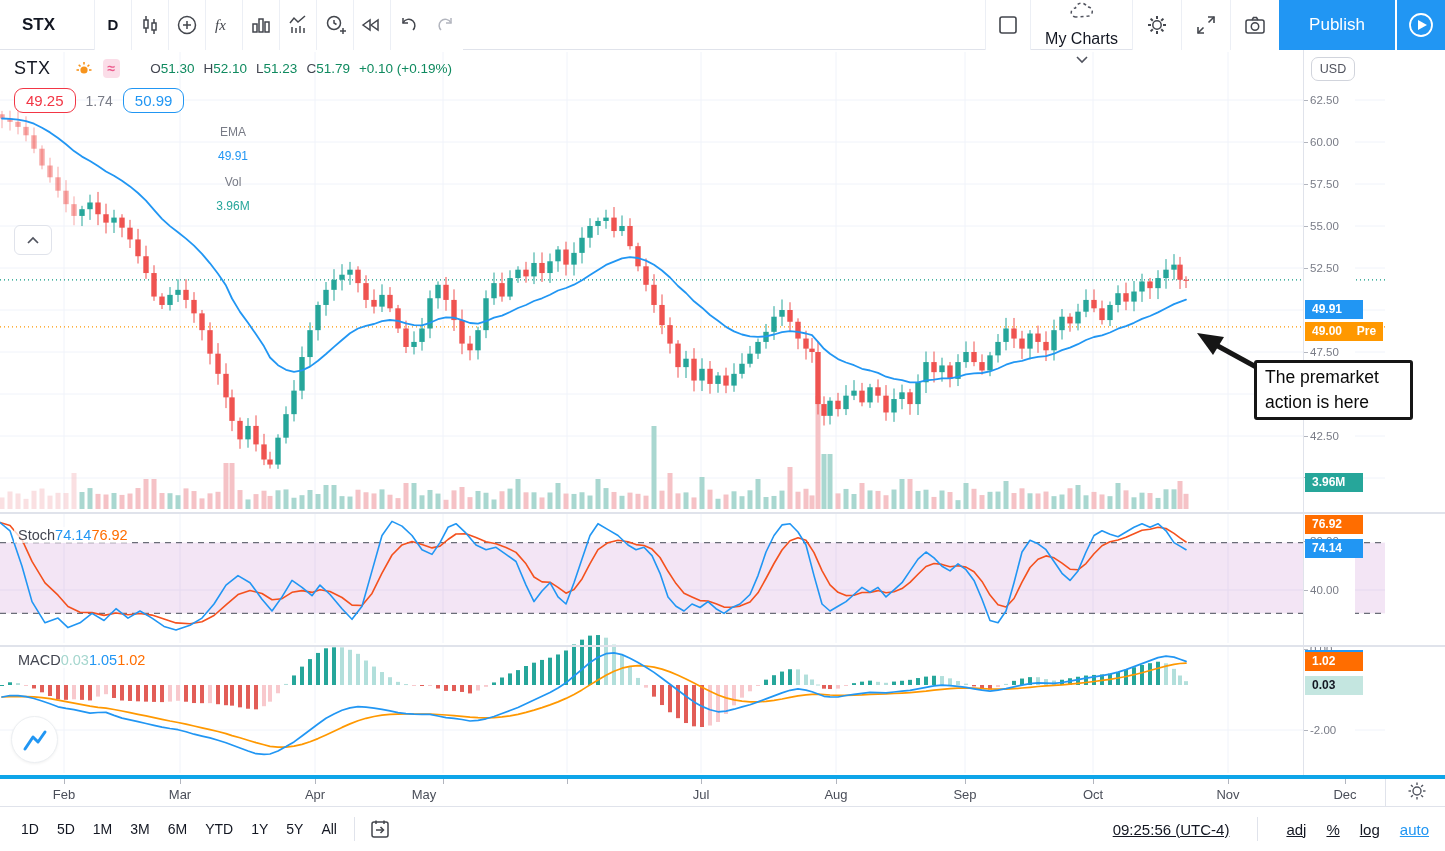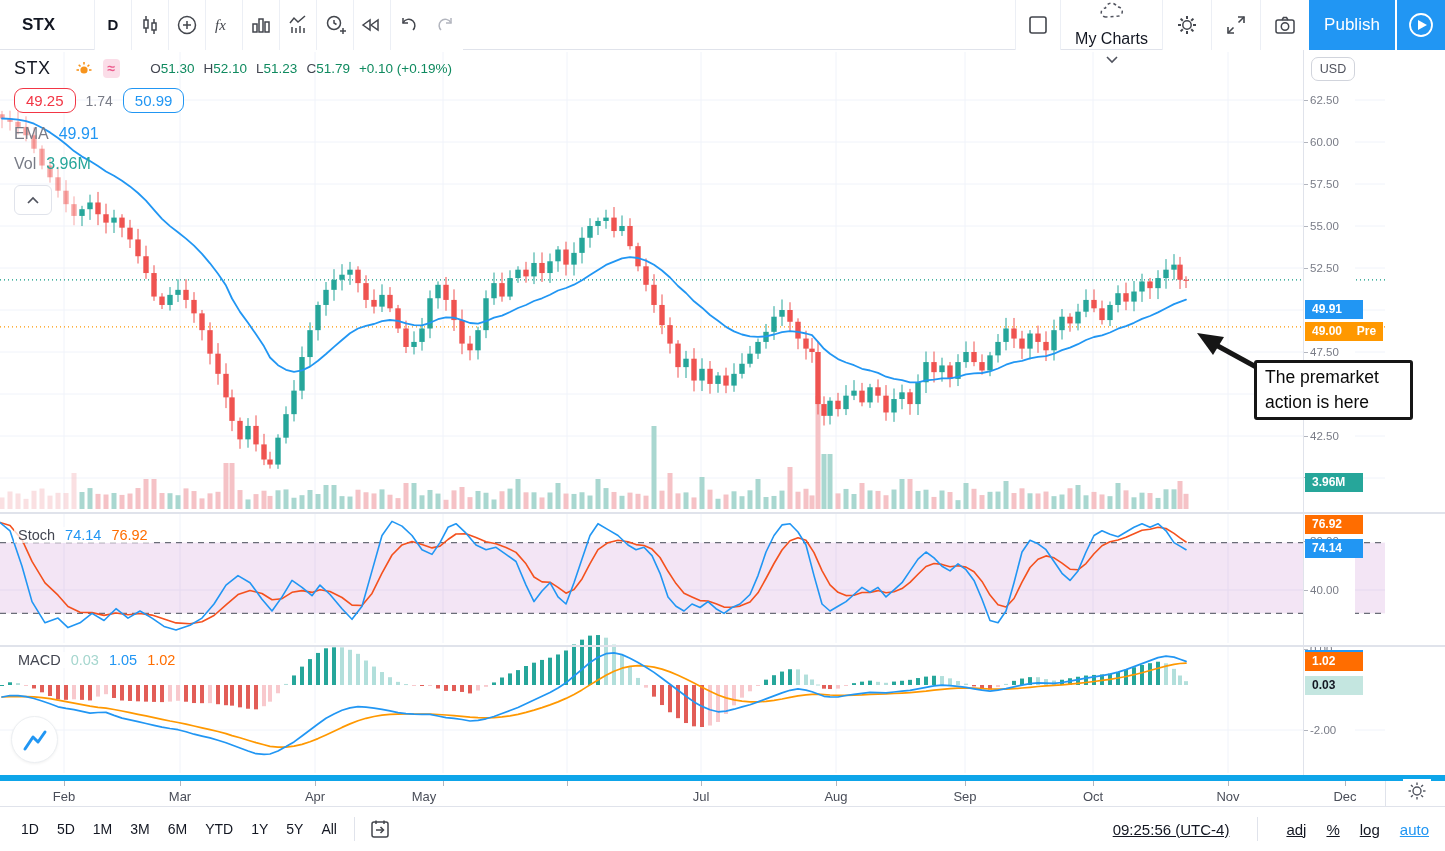--- a/index.html
+++ b/index.html
@@ -13,66 +13,66 @@
   .tb-left{display:flex;align-items:center;height:100%;}
   .tb-right{position:absolute;right:0;top:0;height:100%;display:flex;align-items:center;}
   .vsep{width:1px;height:50px;background:#eceff5;flex:none;}
   .sym-btn{width:94px;padding-left:22px;font-size:17px;font-weight:700;cursor:pointer;}
   .tb-btn{width:36px;height:50px;display:flex;align-items:center;justify-content:center;
           cursor:pointer;background:#fff;border:none;color:#43464d;}
   .tb-btn svg{stroke:#43464d;}
   .interval{font-size:15px;font-weight:700;color:#131722;}
   .mycharts{display:flex;align-items:center;gap:8px;padding:0 14px;height:100%;cursor:pointer;flex-direction:column;}
   .mycharts .lbl{font-size:16px;color:#131722;}
-  .publish{width:86px;height:50px;background:#2196f3;color:#fff;border:none;
+  .publish{width:116px;height:50px;background:#2196f3;color:#fff;border:none;
            font-size:17px;cursor:pointer;}
   .play-btn{width:50px;height:50px;background:#2196f3;border:none;border-left:2px solid #fff;
             display:flex;align-items:center;justify-content:center;cursor:pointer;}
   .disabled svg{stroke:#b2b5be;}
   
   .legend{position:absolute;left:14px;top:58px;z-index:8;}
   .lg-row1{display:flex;align-items:center;gap:8px;font-size:14px;}
   .lg-sym{font-size:18px;color:#131722;letter-spacing:.5px;}
   .badge-approx{background:#fbdde8;color:#ec5b8d;border-radius:4px;padding:0 5px;
                 font-size:14px;font-weight:700;line-height:19px;}
   .ohlc{display:flex;gap:9px;margin-left:22px;font-size:13.5px;}
   .ohlc .k{color:#434651;}
   .ohlc .v{color:#0f8a5f;}
   .lg-row2{display:flex;align-items:center;gap:10px;margin-top:9px;}
   .px-box{border:1px solid;border-radius:9px;padding:3px 11px;font-size:15px;background:#fff;cursor:pointer;}
   .px-bid{color:#f23645;border-color:#f23645;}
   .px-ask{color:#2196f3;border-color:#2196f3;}
   .px-spread{color:#787b86;font-size:14px;}
-  .lg-ind{margin-top:12px;font-size:16px;color:#787b86;display:flex;gap:10px;align-items:center;}
+  .lg-ind{margin-top:12px;font-size:12px;color:#787b86;display:flex;gap:10px;align-items:center;flex-direction:column;}
   .lg-ind .blue{color:#2196f3;}
   .lg-ind .teal{color:#26a69a;}
   .collapse-btn{margin-top:12px;width:38px;height:30px;border:1px solid #e0e3eb;border-radius:6px;
                 background:#fff;display:flex;align-items:center;justify-content:center;cursor:pointer;}
   
-  .pane-legend{position:absolute;z-index:8;display:flex;gap:10px;font-size:14.5px;
+  .pane-legend{position:absolute;z-index:8;display:flex;font-size:14.5px;
                color:#434651;align-items:center;background:rgba(255,255,255,.75);padding:0 4px;cursor:pointer;}
   .pane-legend .blue{color:#2196f3;}
   .pane-legend .orange{color:#ff6d00;}
   .pane-legend .pale{color:#a5d6ce;}
   
   #axis{position:absolute;left:1303px;top:50px;width:52px;height:725px;background:#fff;
         border-left:1px solid #e0e3eb;z-index:5;cursor:ns-resize;}
   .axtick{position:absolute;left:6px;font-size:11.5px;color:#787b86;height:18px;line-height:18px;}
   .axtick::before{content:"";position:absolute;left:-6px;top:9px;width:4px;height:1px;background:#b2b5be;}
   .axlabel{position:absolute;left:1px;width:58px;height:19px;line-height:19px;font-size:12px;
            font-weight:700;color:#fff;padding-left:7px;z-index:3;}
   .usd-btn{position:absolute;left:7px;top:7px;width:44px;height:24px;border:1px solid #d1d4dc;
            border-radius:7px;background:#fff;font-size:12.5px;color:#50535e;cursor:pointer;}
   .pre-tag{position:absolute;left:1350px;top:322px;width:33px;height:19px;line-height:19px;
            background:#ff9800;color:#fff;font-size:12px;font-weight:700;text-align:center;z-index:6;}
   
   .hsep{position:absolute;left:0;width:1445px;height:2px;background:#e0e3eb;z-index:6;cursor:row-resize;}
   
   #timeaxis{position:absolute;left:0;top:775px;width:1445px;height:31px;background:#fff;
-            border-top:6px solid #0ea5e9;z-index:7;cursor:ew-resize;}
+            border-top:4px solid #0ea5e9;z-index:7;cursor:ew-resize;}
   .month{position:absolute;top:8px;transform:translateX(-50%);font-size:13px;color:#4a4e59;}
   .mtick{position:absolute;top:0;width:1px;height:5px;background:#b2b5be;}
   .ta-corner-sep{position:absolute;left:1385px;top:0;width:1px;height:31px;background:#e0e3eb;}
   
   #botbar{position:absolute;left:0;top:806px;width:1445px;height:45px;background:#fff;
           border-top:1px solid #e0e3eb;display:flex;align-items:center;z-index:20;}
   .range-btn{border:none;background:#fff;font-size:14px;color:#131722;padding:6px 9px;cursor:pointer;}
   .vsep2{width:1px;height:24px;background:#e0e3eb;margin:0 8px;}
   .bot-right{position:absolute;right:16px;display:flex;align-items:center;gap:20px;font-size:15px;}
   .bot-right .itm{cursor:pointer;text-decoration:underline;}

